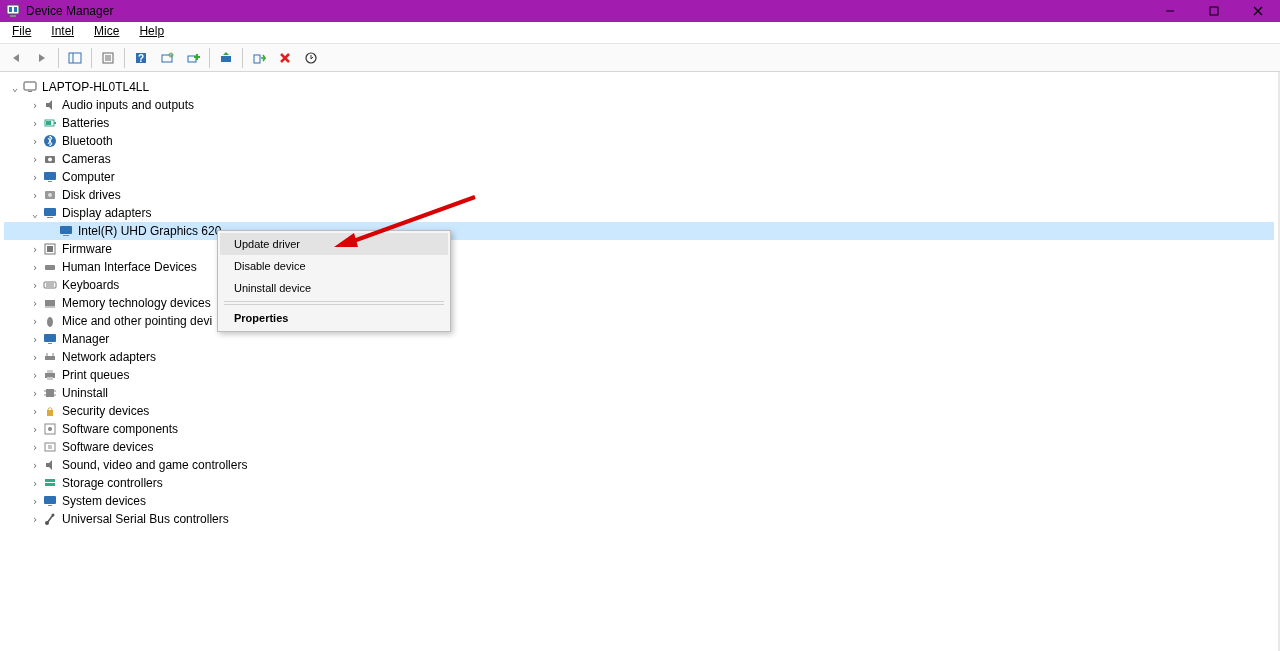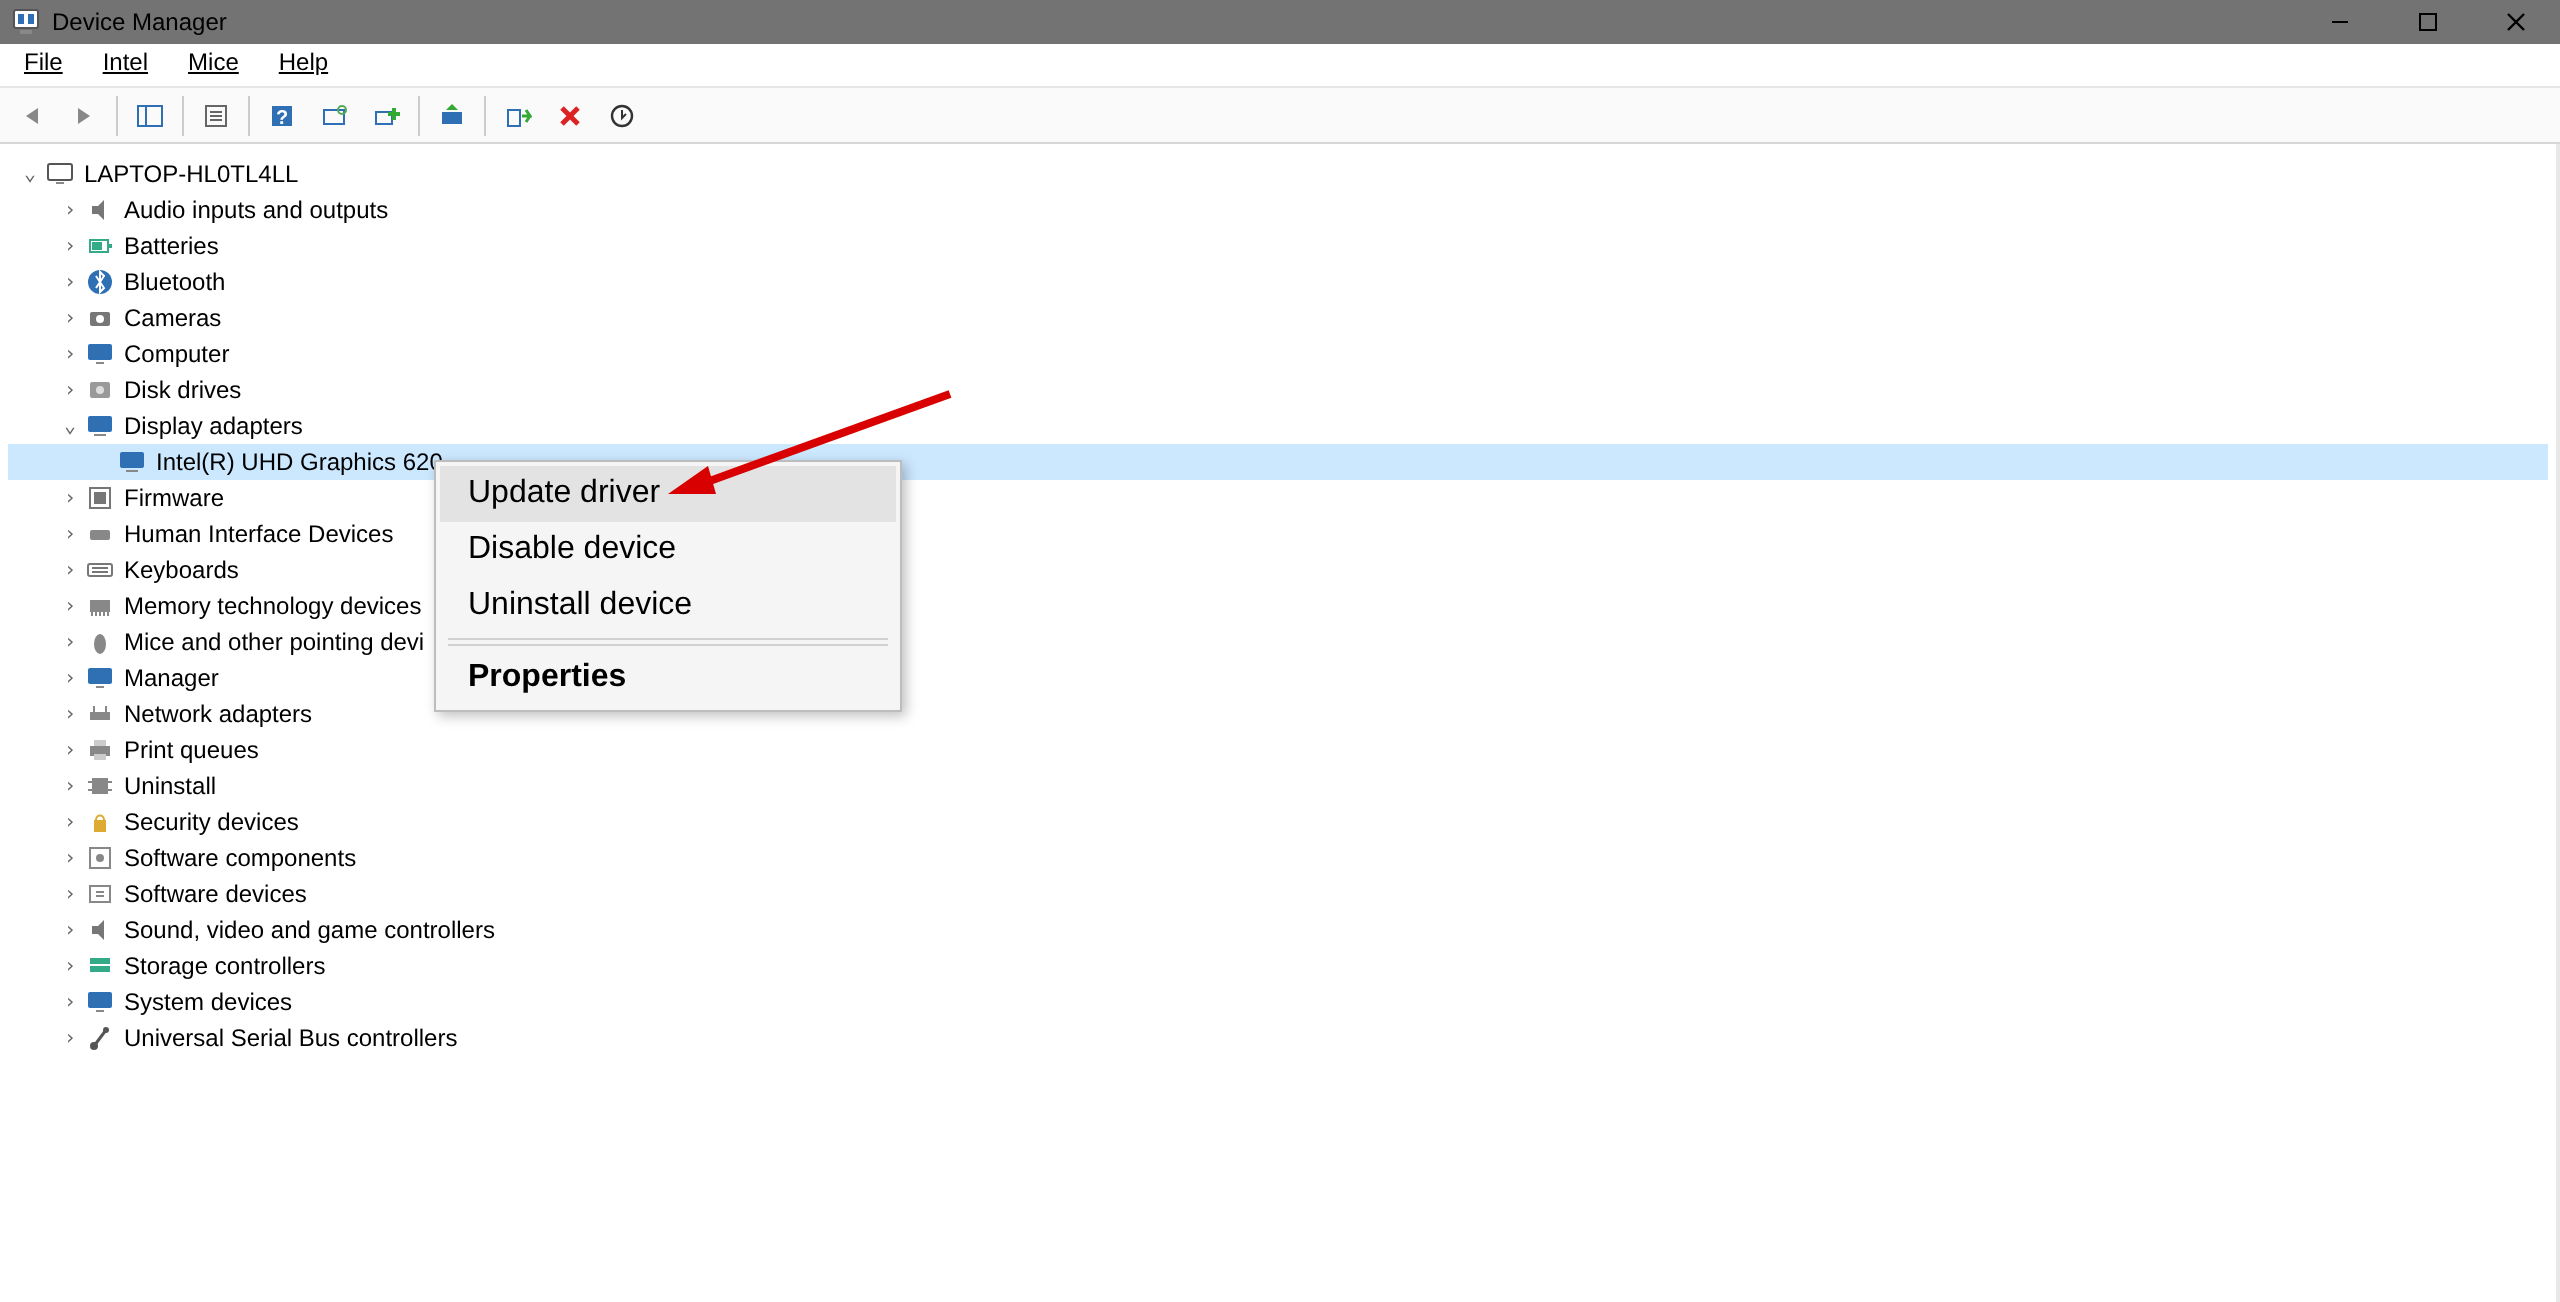--- a/index.html
+++ b/index.html
@@ -13,21 +13,21 @@
     width: 1280px;
     height: 651px;
     position: relative;
   }
   
   .titlebar {
     height: 22px;
     display: flex;
     align-items: center;
     padding: 0 6px;
-    background: #737373;
+    background: #a21caf;
   }
   .titlebar .app-icon {
     width: 14px; height: 14px; margin-right: 6px;
     display:inline-flex; align-items:center; justify-content:center;
   }
   .titlebar .title { font-size: 12px; }
   .win-controls {
     position: absolute;
     right: 0; top: 0;
     display: flex;
@@ -100,21 +100,21 @@
 
   
   .context-menu {
     position:absolute;
     left: 217px; top: 230px;
     width: 234px;
     background:#f5f5f5;
     border:1px solid #bdbdbd;
     box-shadow: 2px 2px 6px rgba(0,0,0,0.25);
     padding: 2px;
-    font-size: 16px;
+    font-size: 11px;
   }
   .ctx-item {
     padding: 5px 14px;
   }
   .ctx-item.hover { background:#e3e3e3; }
   .ctx-sep { height:1px; background:#d0d0d0; margin:2px 4px; }
   .ctx-item.bold { font-weight:bold; }
 
   
   .arrow-svg {

